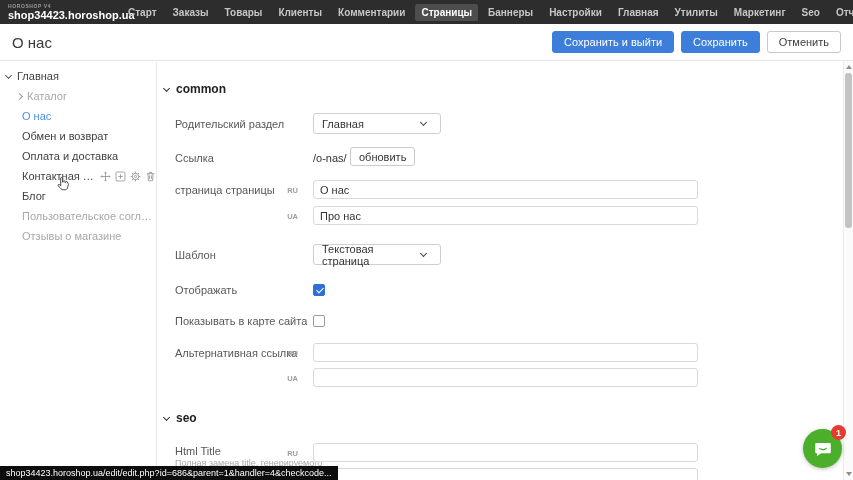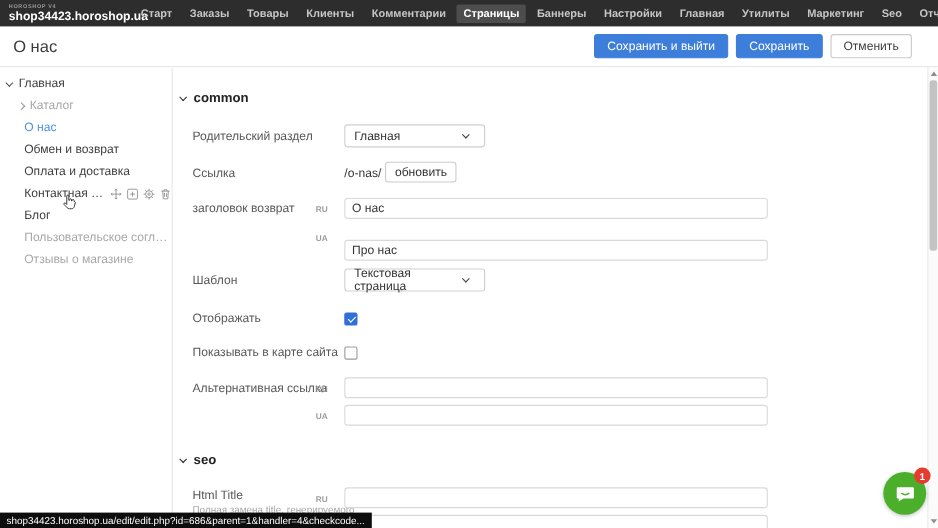--- a/index.html
+++ b/index.html
@@ -12,21 +12,21 @@
   .brand { padding-left:8px; width:122px; line-height:1; cursor:pointer; }
   .brand-small { font-size:5px; letter-spacing:.6px; color:#9a9a9a; font-weight:bold; display:block; margin-bottom:1px; }
   .brand-main { font-size:11px; font-weight:bold; color:#fff; display:block; }
   .menu { display:flex; align-items:center; gap:4px; }
   .menu-item { font-size:10px; font-weight:bold; color:#c6c6c6; padding:3px 6px; border-radius:2px; cursor:pointer; white-space:nowrap; }
   .menu-item.active { background:#4d4d4d; color:#fff; }
 
   
   .pagehead { position:absolute; left:0; top:24px; width:853px; height:37px; background:#fff; border-bottom:1px solid #e6e6e6; display:flex; align-items:center; }
   .page-title { font-size:15px; color:#3a3a3a; padding-left:12px; }
-  .head-buttons { margin-left:auto; display:flex; gap:7px; padding-right:24px; }
+  .head-buttons { margin-left:auto; display:flex; gap:7px; padding-right:12px; }
   .btn { font-size:11px; border-radius:3px; padding:4px 11px; cursor:pointer; border:1px solid transparent; }
   .btn-primary { background:#3e7edb; color:#fff; border-color:#3e7edb; }
   .btn-secondary { background:#fff; color:#3e3e3e; border-color:#c9c9c9; }
 
   
   .sidebar { position:absolute; left:0; top:62px; width:157px; bottom:0; background:#fff; border-right:1px solid #e8e8e8; }
   .tree { position:relative; padding-top:4px; }
   .tree-item { position:relative; height:20px; line-height:20px; font-size:11px; color:#3f3f3f; cursor:pointer; white-space:nowrap; display:flex; align-items:center; }
   .tree-item.muted { color:#a8a8a8;text-align:right; }
   .tree-item.active { color:#4a90e2; }
@@ -186,25 +186,25 @@
     <div class="flabel" style="top:56px">Родительский раздел</div>
     <div class="selectbox ctrl-x" style="top:51px">
       <span>Главная</span>
       <span class="chev down"></span>
     </div>
 
     <div class="flabel" style="top:90px">Ссылка</div>
     <span class="link-val" style="left:155px; top:90px">/o-nas/</span>
     <button class="mini-btn" style="left:192px; top:85px">обновить</button>
 
-    <div class="flabel" style="top:122px">заголовок возврат</div>
+    <div class="flabel" style="top:122px">страница страницы</div>
     <span class="lang-tag" style="left:124px; top:124px">RU</span>
     <input class="tinput ctrl-x" style="top: 118px;" type="text" value="О нас">
     <span class="lang-tag" style="left:124px; top:150px">UA</span>
-    <input class="tinput ctrl-x" style="top: 144px; margin-top: 12px;" type="text" value="Про нас">
+    <input class="tinput ctrl-x" style="top: 144px;" type="text" value="Про нас">
 
     <div class="flabel" style="top:187px">Шаблон</div>
     <div class="selectbox ctrl-x" style="top:182px">
       <span>Текстовая страница</span>
       <span class="chev down"></span>
     </div>
 
     <div class="flabel" style="top:222px">Отображать</div>
     <input class="cbox ctrl-x" style="top: 222px;" type="checkbox" checked="">
 

